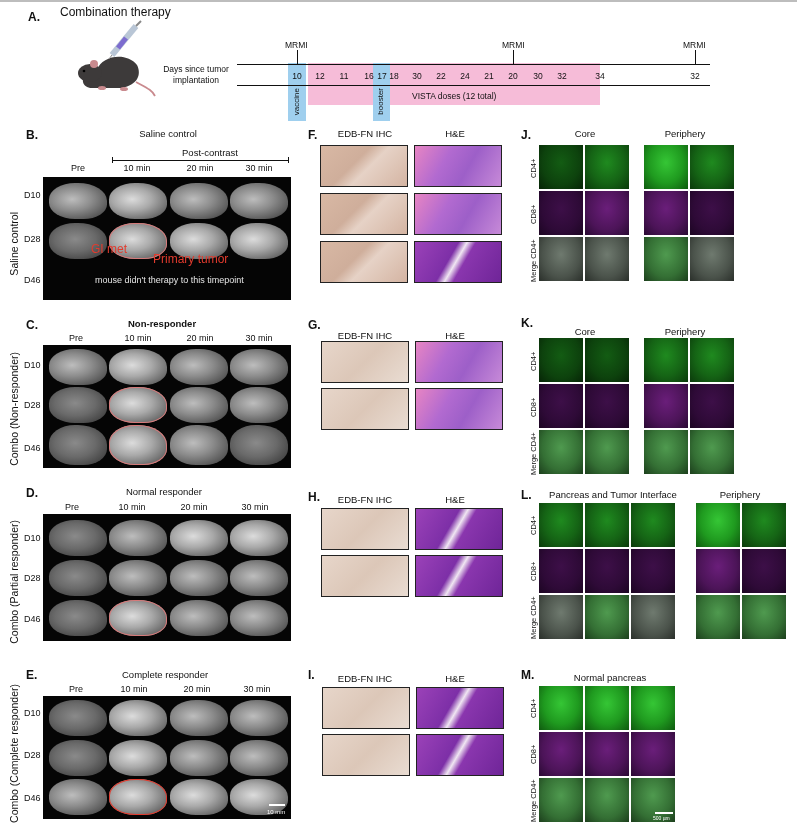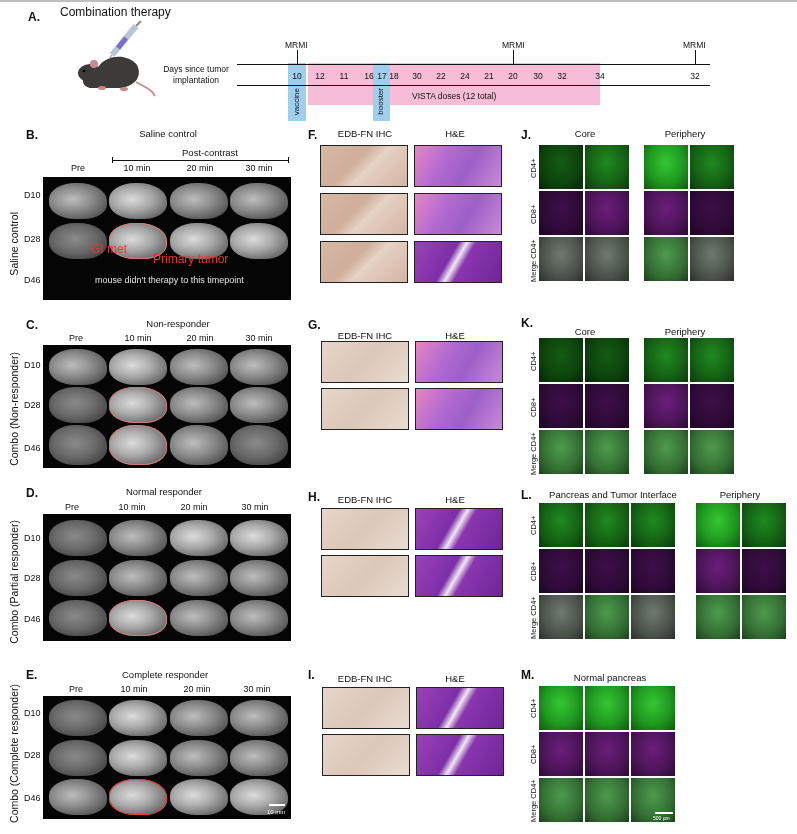--- a/index.html
+++ b/index.html
@@ -134,21 +134,21 @@
   <div class="slice dark" style="left:6px;top:46px;"></div>
   <div class="slice bright" style="left:66px;top:46px;box-shadow:0 0 0 1px #d67a7a inset;"></div>
   <div class="slice bright" style="left:127px;top:46px;"></div>
   <div class="slice bright" style="left:187px;top:46px;"></div>
   <div class="redtext" style="left:48px;top:65px;">GI met</div>
   <div class="redtext" style="left:110px;top:75px;">Primary tumor</div>
   <div class="msg" style="left:52px;top:98px;">mouse didn't therapy to this timepoint</div>
 </div>
 
 <div class="plabel" style="left:26px;top:318px;">C.</div>
-<div class="ttl" style="left:144px;top:318px;width:68px;">Non-responder</div>
+<div class="ttl" style="left:128px;top:318px;width:68px;font-weight:bold;">Non-responder</div>
 <div class="collab" style="left:46px;top:333px;">Pre</div>
 <div class="collab" style="left:108px;top:333px;">10 min</div>
 <div class="collab" style="left:170px;top:333px;">20 min</div>
 <div class="collab" style="left:229px;top:333px;">30 min</div>
 <div class="sidelab" style="left:8px;top:352px;">Combo (Non-responder)</div>
 <div class="rowlab" style="left:24px;top:360px;">D10</div>
 <div class="rowlab" style="left:24px;top:400px;">D28</div>
 <div class="rowlab" style="left:24px;top:443px;">D46</div>
 <div class="mri" style="left:43px;top:345px;width:248px;height:123px;">
   <div class="slice" style="left:6px;top:4px;"></div>

